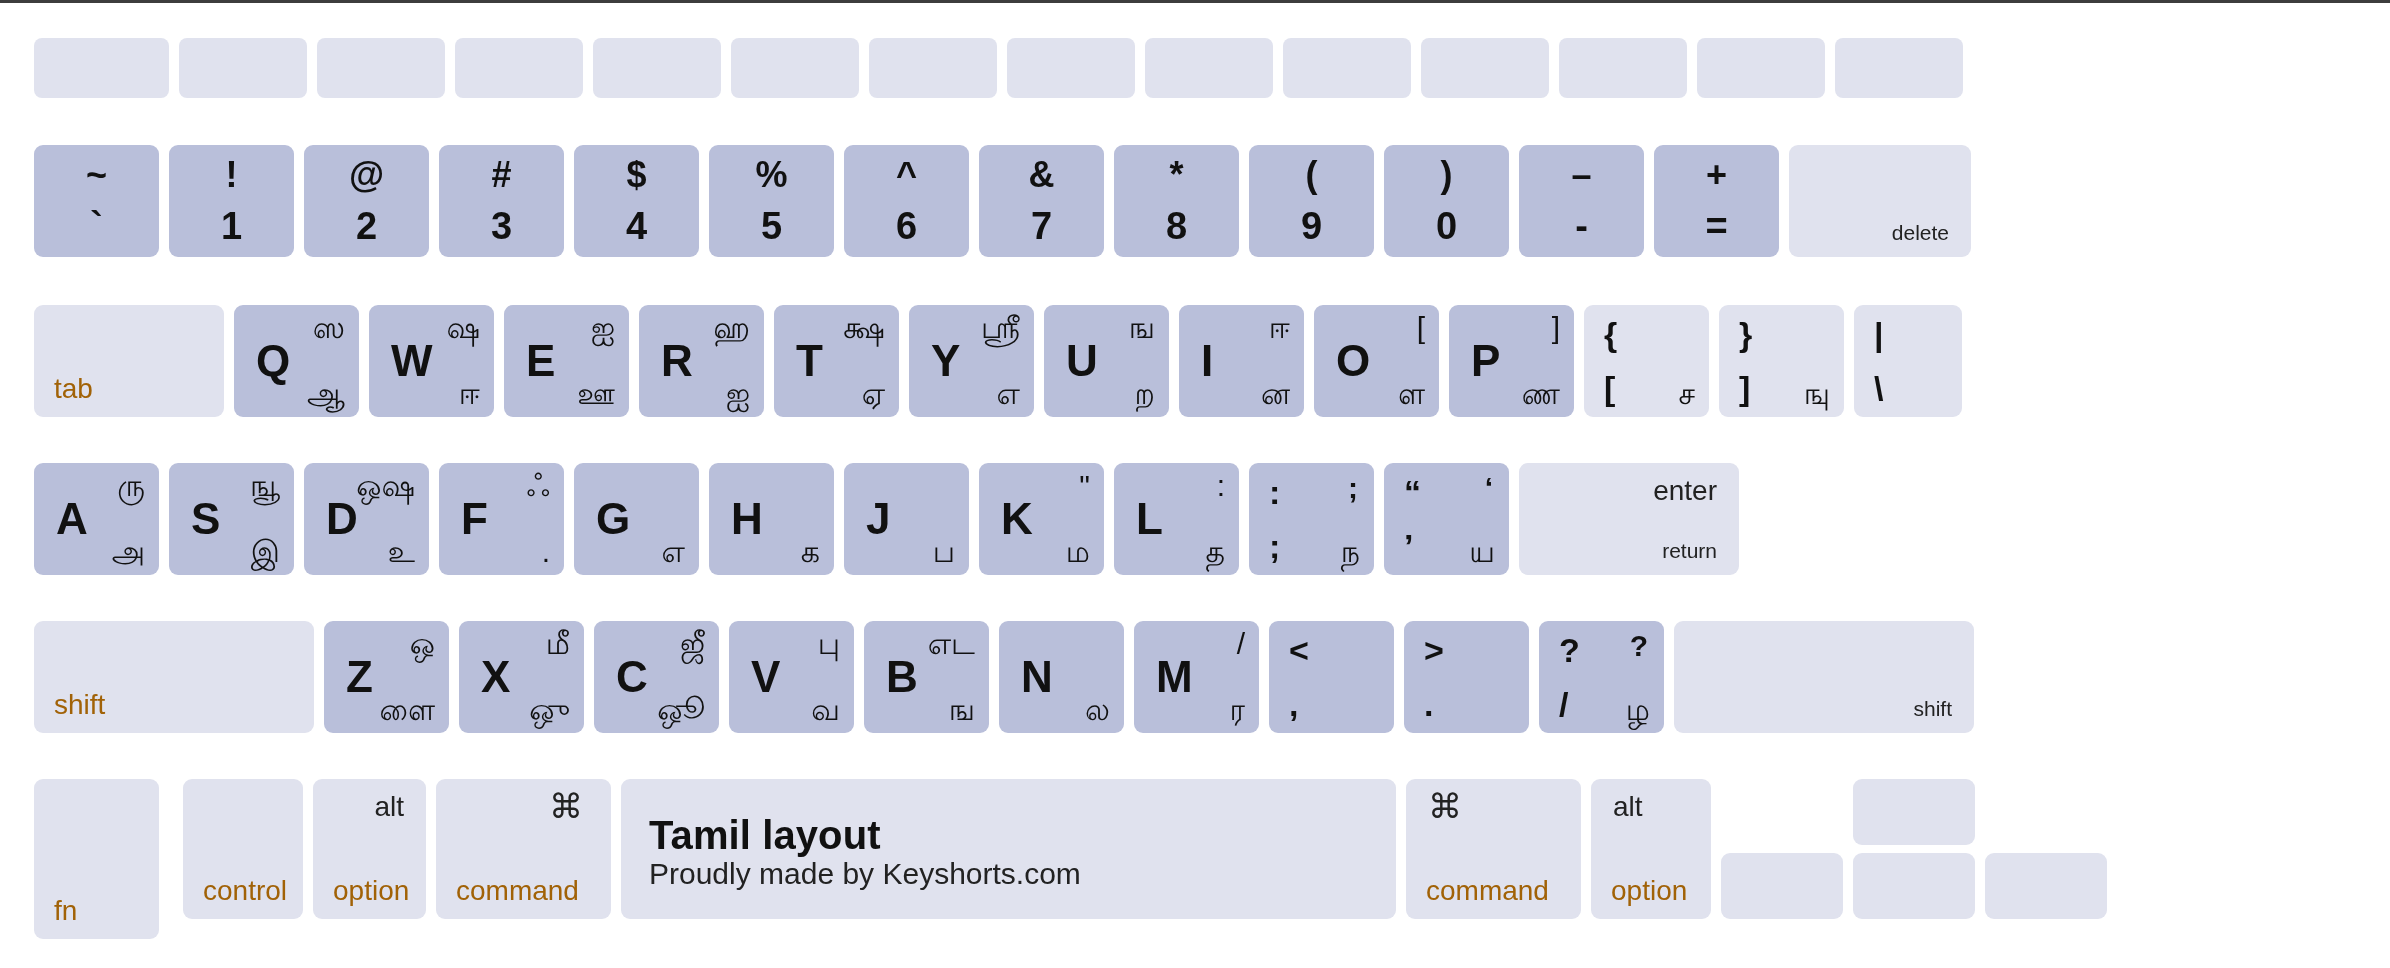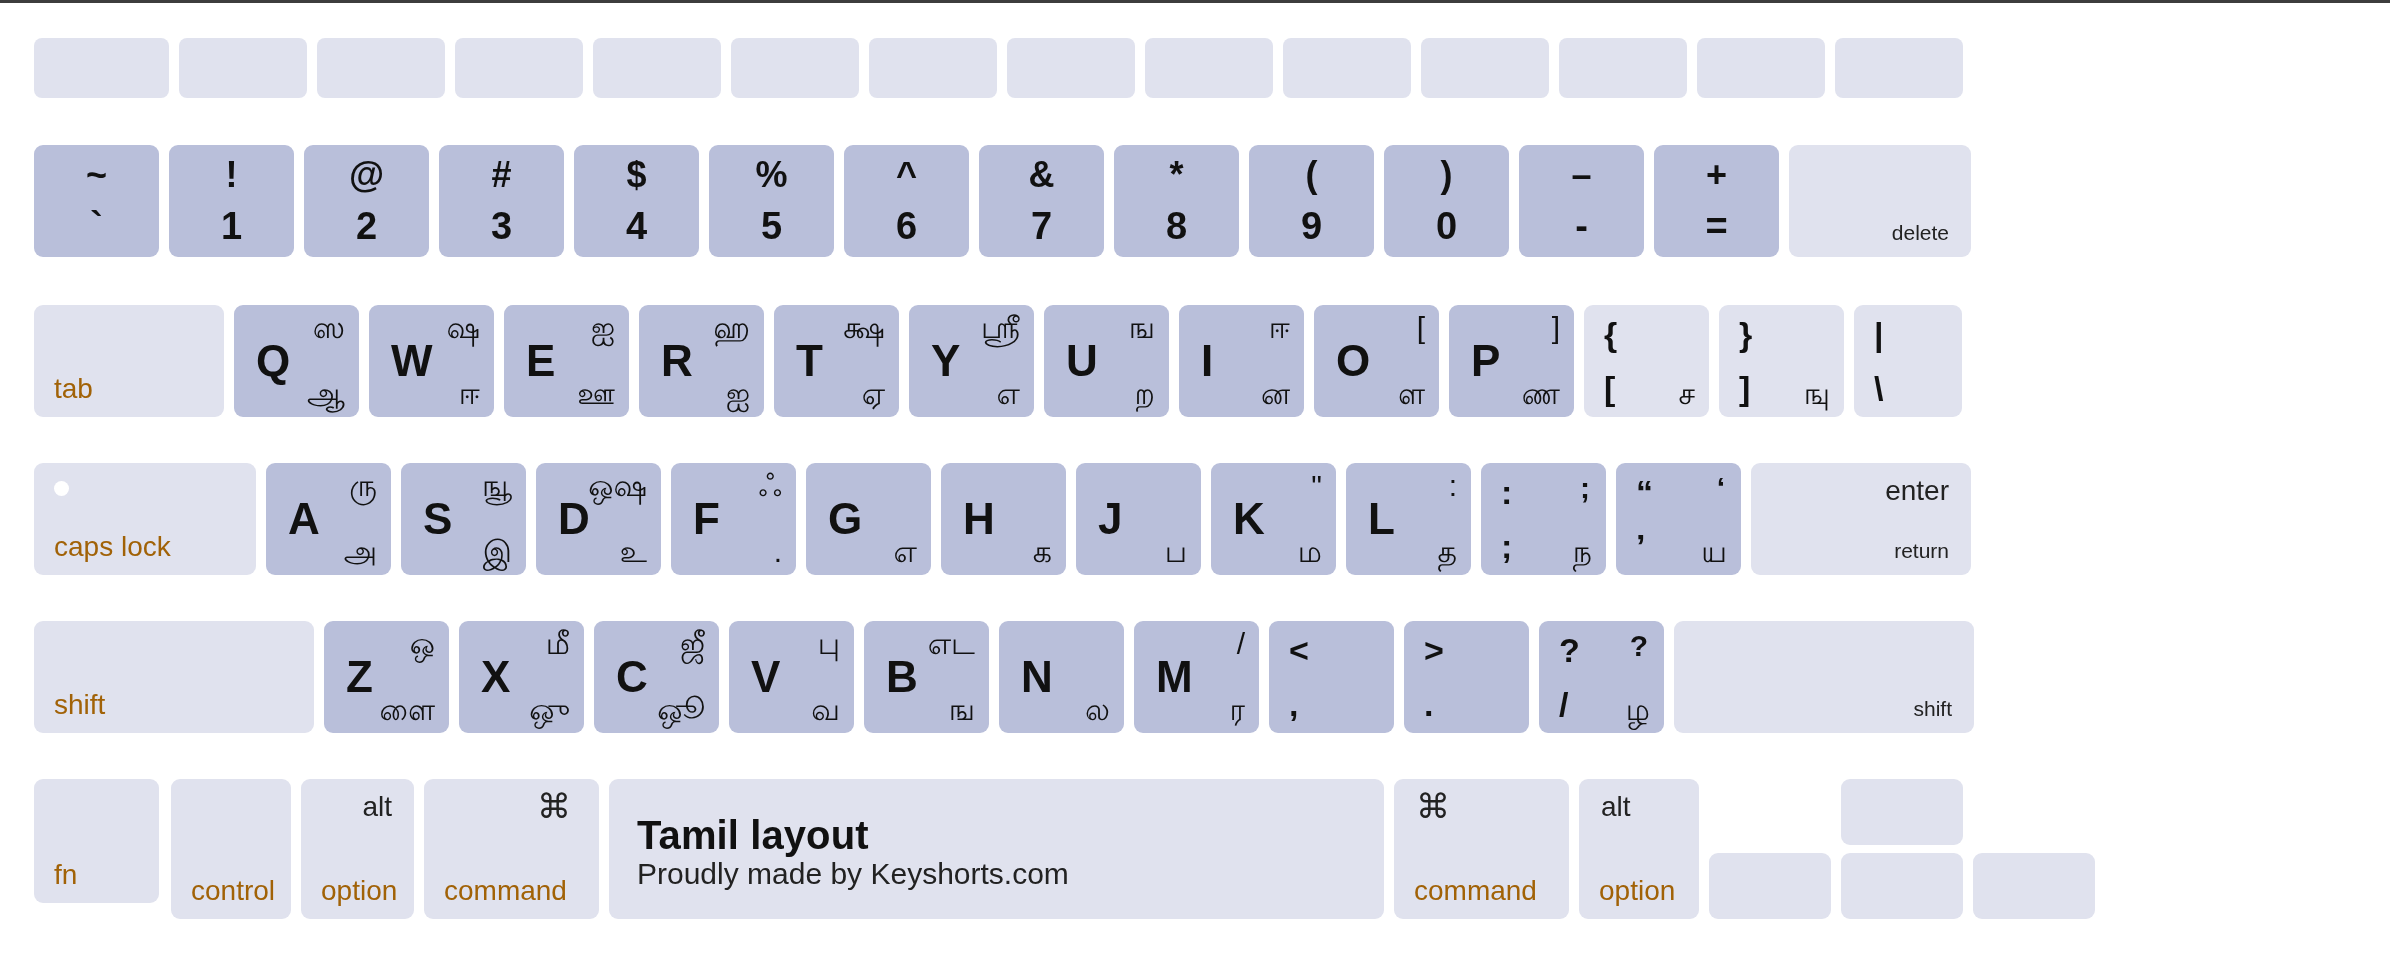--- a/index.html
+++ b/index.html
@@ -231,24 +231,20 @@
         <span class="k-bl">]</span>
         <span class="k-br-ta">ஙு</span>
       </div>
       <div class="key mod" style="width: 108px; margin-right: 10px;">
         <span class="k-tl">|</span>
         <span class="k-bl">\</span>
       </div>
     </div>
 
   <div class="row" id="row-home" style="left:34px; top:463px;">
-      <div class="key mod" style="width: 222px; margin-right: 10px;">
-        <span class="capsdot"></span>
-        <span class="k-label-bl">caps lock</span>
-      </div>
       <div class="key" style="width: 125px; margin-right: 10px;">
         <span class="k-letter">A</span>
         <span class="k-tr-ta">ரு</span>
         <span class="k-br-ta">அ</span>
       </div>
       <div class="key" style="width: 125px; margin-right: 10px;">
         <span class="k-letter">S</span>
         <span class="k-tr-ta">ஙூ</span>
         <span class="k-br-ta">இ</span>
       </div>
@@ -353,21 +349,21 @@
         <span class="k-tr-sym">?</span>
         <span class="k-bl">/</span>
         <span class="k-br-ta">ழ</span>
       </div>
       <div class="key mod" style="width: 300px; margin-right: 10px;">
         <span class="k-label-br">shift</span>
       </div>
     </div>
 
   <div class="row" id="row-modifier" style="left:34px; top:779px;">
-      <div class="key mod" style="width: 125px; margin-right: 12px; height: 124px;">
+      <div class="key mod" style="width: 125px; margin-right: 24px; height: 160px;">
         <span class="k-label-bl">fn</span>
       </div>
       <div class="key mod" style="width: 120px; margin-right: 10px; height: 140px;">
         <span class="k-label-bl">control</span>
       </div>
       <div class="key mod" style="width: 113px; margin-right: 10px; height: 140px;">
         <span class="k-label-tl" style="left: auto; right: 22px;">alt</span>
         <span class="k-label-bl">option</span>
       </div>
       <div class="key mod" style="width: 175px; margin-right: 10px; height: 140px;">

